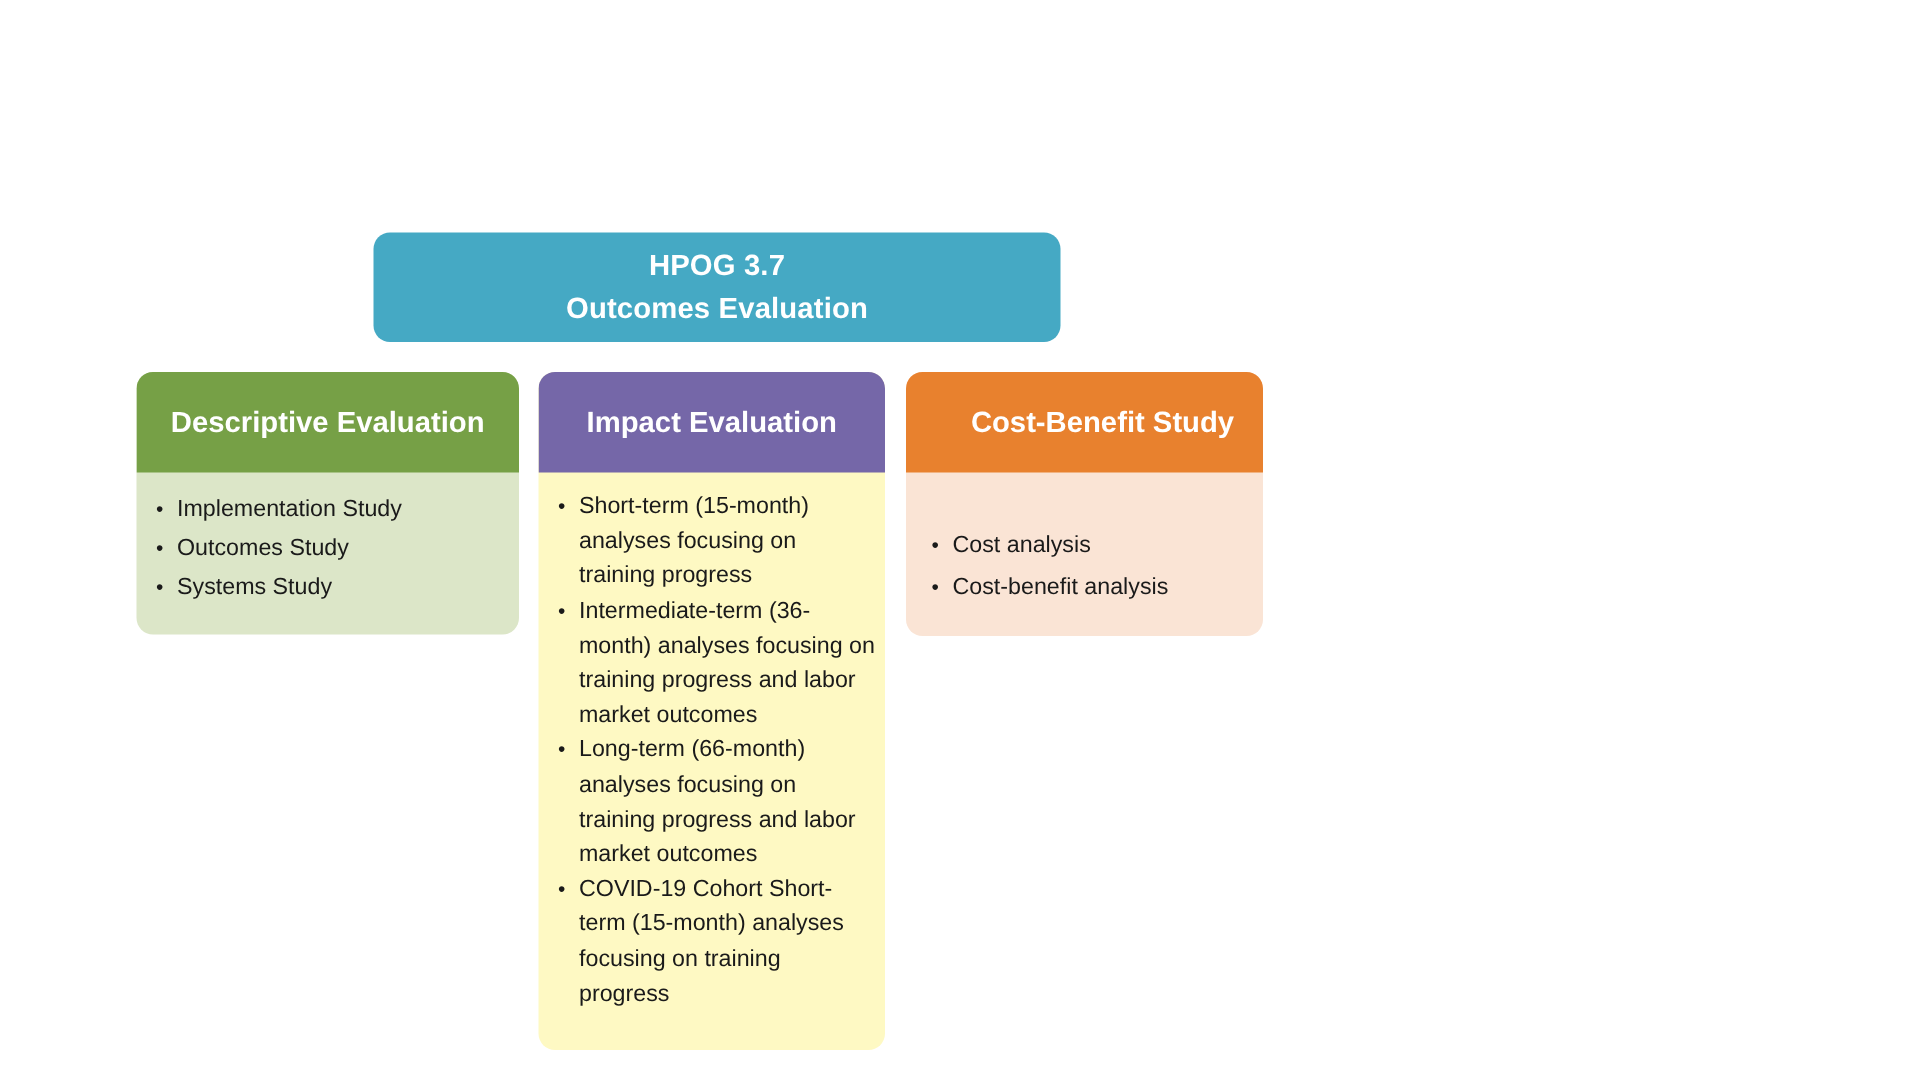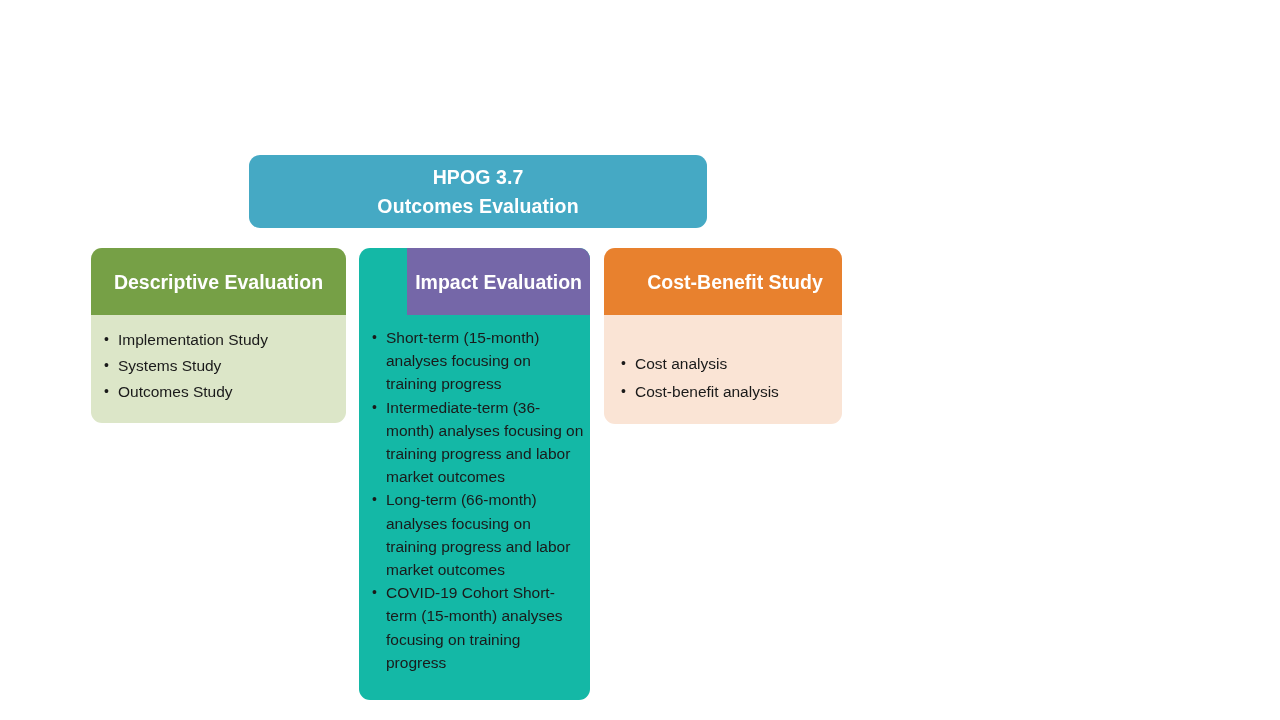--- a/index.html
+++ b/index.html
@@ -60,22 +60,21 @@
     top: 248px;
     width: 255px;
     height: 175px;
     background: #dce6c8;
   }
   .col-impact {
     left: 359px;
     top: 248px;
     width: 231px;
     height: 452px;
-    background: #14b8a6;
-    align-items: flex-end;
+    background: #fef9c3;
   }
   .col-cost {
     left: 604px;
     top: 248px;
     width: 238px;
     height: 176px;
     background: #fae4d5;
   }
 
   
@@ -145,22 +144,22 @@
     <div class="root-line">Outcomes Evaluation</div>
   </div>
 
   <div class="column col-descriptive">
     <div class="col-header hdr-descriptive">
       <span class="col-header-text">Descriptive Evaluation</span>
     </div>
     <div class="col-body body-descriptive">
       <ul class="bullets">
         <li>Implementation Study</li>
+        <li>Outcomes Study</li>
         <li>Systems Study</li>
-        <li>Outcomes Study</li>
       </ul>
     </div>
   </div>
 
   <div class="column col-impact">
     <div class="col-header hdr-impact">
       <span class="col-header-text">Impact Evaluation</span>
     </div>
     <div class="col-body body-impact">
       <ul class="bullets">

